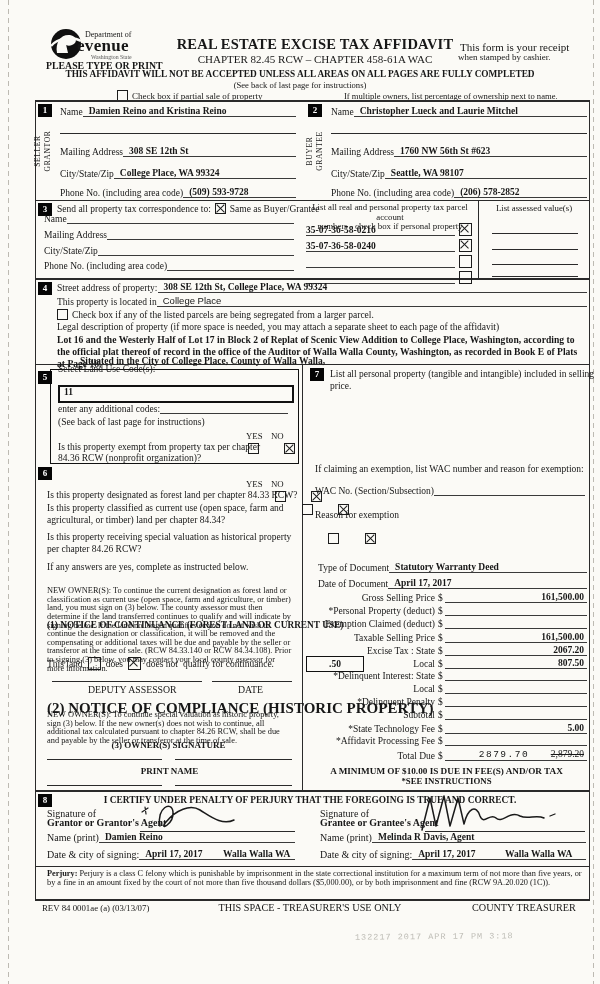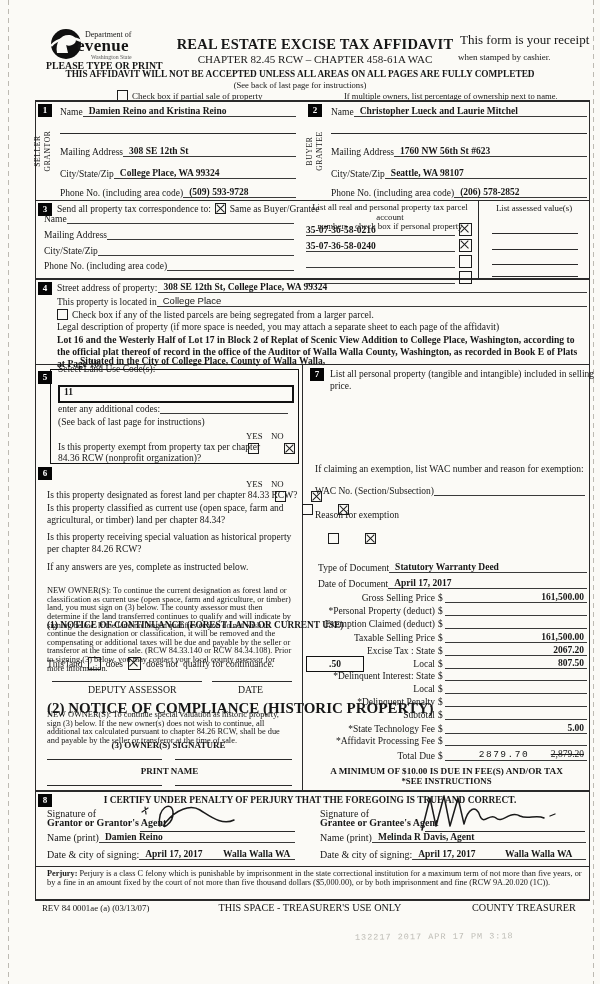--- a/index.html
+++ b/index.html
@@ -53,21 +53,21 @@
     </svg>
     <div class="abs nw" style="left:38px;top:2px;font-size:8px;">Department of</div>
     <div class="abs nw" style="left:30px;top:8px;font-size:17px;font-weight:bold;letter-spacing:.3px;">evenue</div>
     <div class="abs nw" style="left:44px;top:26px;font-size:5.8px;color:#555;">Washington State</div>
   </div>
   <div class="abs b nw" style="left:46px;top:60px;font-size:9.8px;">PLEASE TYPE OR PRINT</div>
 
   <div class="abs c b nw" style="left:150px;top:36px;width:330px;font-size:14.5px;letter-spacing:.2px;">REAL ESTATE EXCISE TAX AFFIDAVIT</div>
   <div class="abs c nw" style="left:150px;top:53px;width:330px;font-size:11px;">CHAPTER 82.45 RCW – CHAPTER 458-61A WAC</div>
 
-  <div class="abs nw" style="left:460px;top:32px;font-size:13px;">This form is your receipt</div>
+  <div class="abs nw" style="left:460px;top:41px;font-size:11px;">This form is your receipt</div>
   <div class="abs nw" style="left:458px;top:52px;font-size:9px;">when stamped by cashier.</div>
 
   <div class="abs c b" style="left:0;top:69px;width:600px;font-size:9.3px;">THIS AFFIDAVIT WILL NOT BE ACCEPTED UNLESS ALL AREAS ON ALL PAGES ARE FULLY COMPLETED</div>
   <div class="abs c" style="left:0;top:80px;width:600px;font-size:8.6px;">(See back of last page for instructions)</div>
 
   <div class="abs" style="left:117px;top:90px;display:flex;align-items:center;gap:4px;">
     <span class="cb"></span>
     <span class="nw" style="font-size:9px;">Check box if partial sale of property</span>
   </div>
   <div class="abs nw" style="left:344px;top:91px;font-size:8.6px;">If multiple owners, list percentage of ownership next to name.</div>

